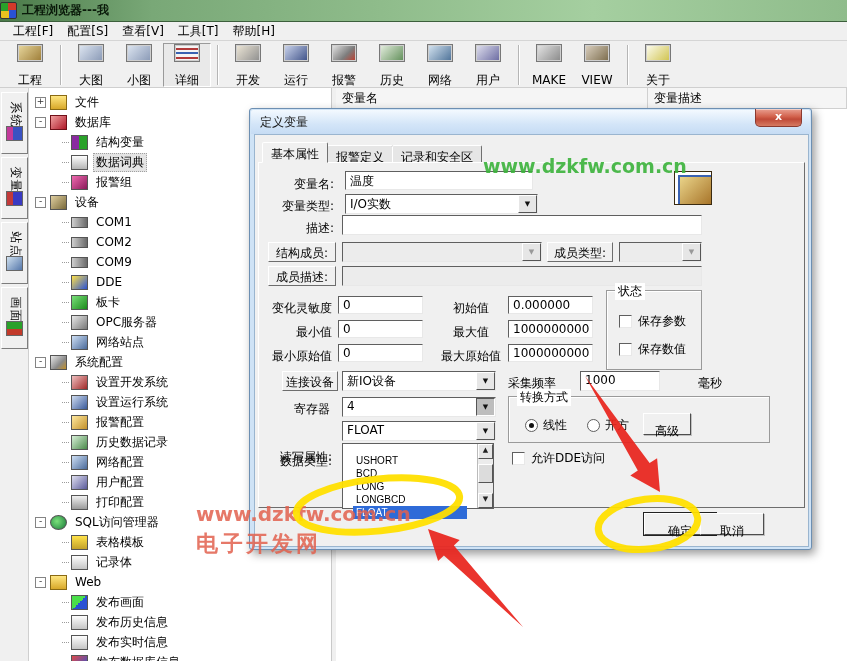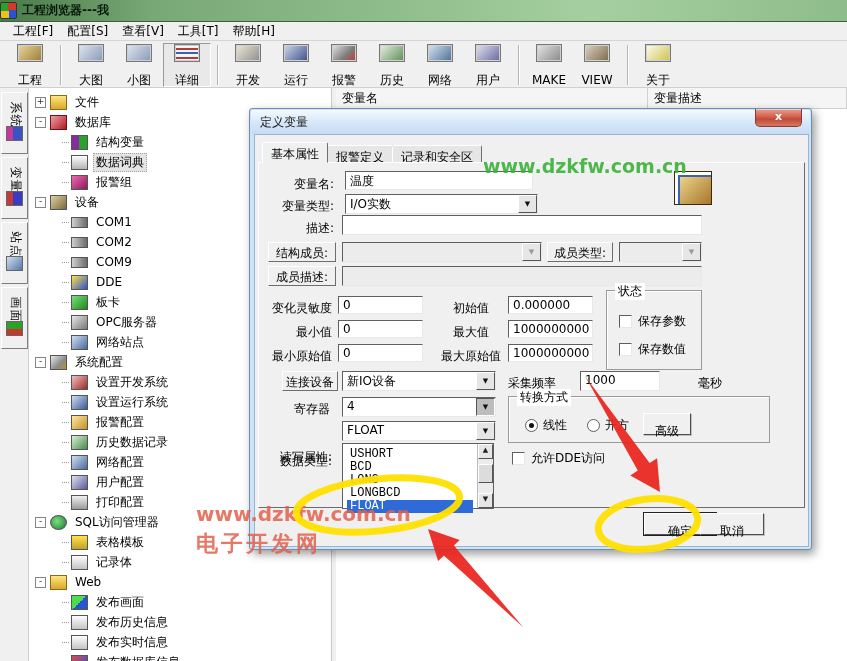--- a/index.html
+++ b/index.html
@@ -117,21 +117,21 @@
   .group .legend{position:absolute;top:-8px;left:8px;background:#ffffff;padding:0 3px;}
   .cb{display:flex;align-items:center;gap:6px;position:absolute;white-space:nowrap;}
   .cb .box{width:11px;height:11px;background:#fff;border:1px solid;border-color:#5f5f5f #e8e8e8 #e8e8e8 #5f5f5f;}
   .radio{display:flex;align-items:center;gap:5px;position:absolute;white-space:nowrap;}
   .radio .dot{width:11px;height:11px;border-radius:50%;background:#fff;border:1px solid #5f5f5f;position:relative;}
   .radio.checked .dot::after{content:"";position:absolute;left:3px;top:3px;width:5px;height:5px;border-radius:50%;background:#111;}
   .btn{position:absolute;background:#f0f0f0;border:1px solid;border-color:#fff #4d4d4d #4d4d4d #fff;box-shadow:1px 1px 0 rgba(0,0,0,.2);text-align:center;padding-top:9px;box-sizing:border-box;}
   .btn.default{outline:1px solid #222;margin-left:38px;}
   
   .droplist{position:absolute;background:#fff;border:1px solid #5f5f5f;box-sizing:border-box;display:flex;z-index:3;}
-  .droplist ul{list-style:none;margin:0;padding:4px;flex:1;font-family:Liberation Mono, monospace;font-size:12px;}
+  .droplist ul{list-style:none;margin:0;padding:10px;flex:1;font-family:Liberation Sans, sans-serif;font-size:10px;}
   .droplist li{height:13px;line-height:13px;padding:0 3px;white-space:nowrap;}
   .droplist li.selected{background:#2e6bd8;color:#fff;}
   .vscroll{width:15px;background:#ececec;border-left:1px solid #bbb;display:flex;flex-direction:column;}
   .sbtn{height:13px;background:#e6e6e6;border:1px solid;border-color:#fff #555 #555 #fff;font-size:7px;text-align:center;line-height:11px;color:#222;}
   .sthumb{height:17px;margin-top:5px;background:#dcdcdc;border:1px solid;border-color:#fff #555 #555 #fff;}
   .strack{flex:1;}
   .dlg-book-icon{position:absolute;border:1px solid #3a2a10;background:linear-gradient(135deg,#f5e49a,#a8752a);box-shadow:inset 3px 3px 0 #fff, inset 5px 5px 0 #3a62b2;}
 
   
   .wm{position:absolute;font-weight:bold;pointer-events:none;z-index:40;}

